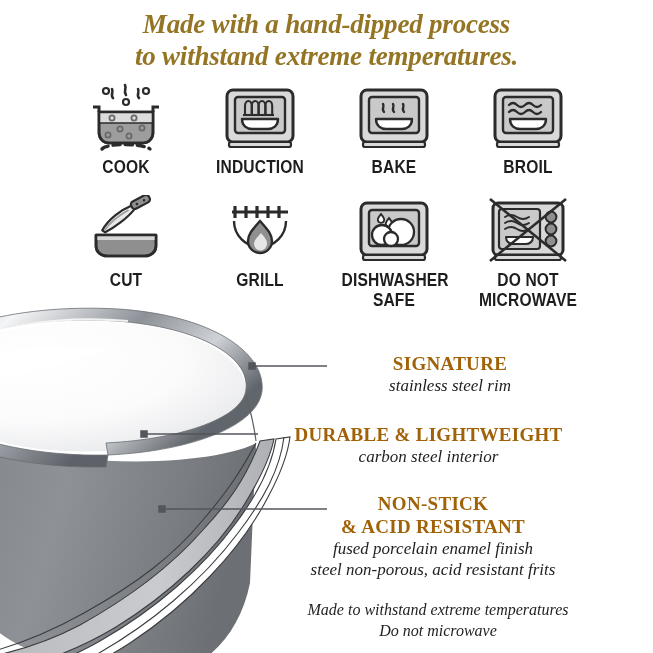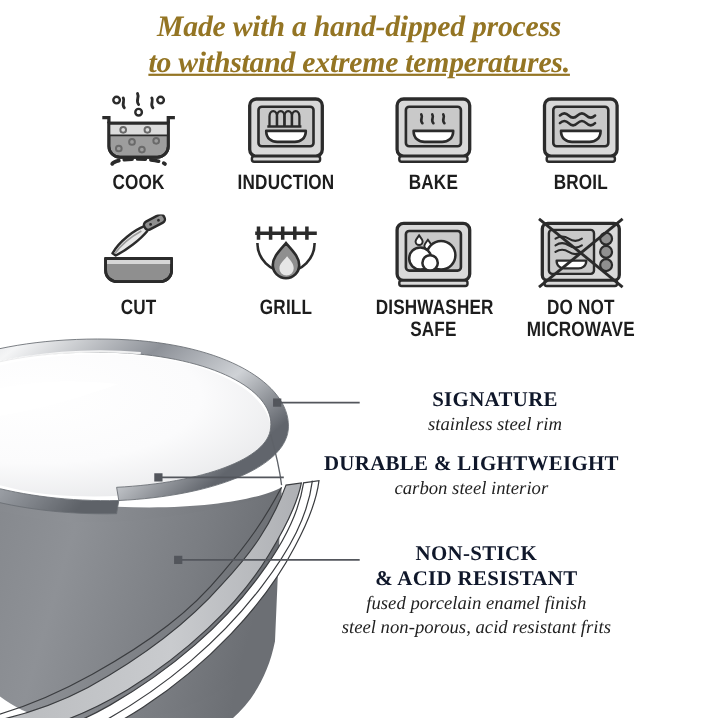--- a/index.html
+++ b/index.html
@@ -24,21 +24,21 @@
     width: 653px;
     text-align: center;
     color: #947524;
     font-family: "Liberation Serif", serif;
     font-weight: bold;
     font-style: italic;
     font-size: 27px;
     line-height: 32px;
     letter-spacing: -0.2px;
   }
-  #headline .l2 { display: block; text-decoration: underline; }
+  #headline .l2 { display: block; }
 
   
   #icon-grid {
     position: absolute;
     left: 62px;
     top: 82px;
     width: 530px;
   }
   .icon-row {
     display: flex;
@@ -83,34 +83,34 @@
   .callout {
     position: absolute;
     text-align: center;
   }
   .callout-title {
     font-family: "Liberation Serif", serif;
     font-weight: bold;
     font-size: 19px;
     line-height: 23px;
     letter-spacing: 0.3px;
-    color: #0f172a;
+    color: #a16207;
   }
   .callout-title .t2 { display: block; }
   .callout-sub {
     font-family: "Liberation Serif", serif;
     font-style: italic;
     font-size: 17px;
     line-height: 21px;
     color: #1f1f1f;
   }
   .callout-sub .s2 { display: block; }
 
   #callout-signature { left: 300px; top: 352px; width: 300px; }
-  #callout-durable   { left: 256px; top: 410px; width: 345px; }
+  #callout-durable   { left: 256px; top: 423px; width: 345px; }
   #callout-nonstick  { left: 268px; top: 492px; width: 330px; }
 
   #footer-note {
     position: absolute;
     left: 238px;
     top: 599px;
     width: 400px;
     text-align: center;
     font-family: "Liberation Serif", serif;
     font-style: italic;
@@ -478,14 +478,18 @@
     <div class="callout-title">
       <span>NON-STICK</span>
       <span class="t2">&amp; ACID RESISTANT</span>
     </div>
     <div class="callout-sub">
       <span>fused porcelain enamel finish</span>
       <span class="s2">steel non-porous, acid resistant frits</span>
     </div>
   </div>
 
+  <div id="footer-note">
+    <span>Made to withstand extreme temperatures</span>
+    <span class="f2">Do not microwave</span>
+  </div>
 
 </div>
 
 </body></html>

